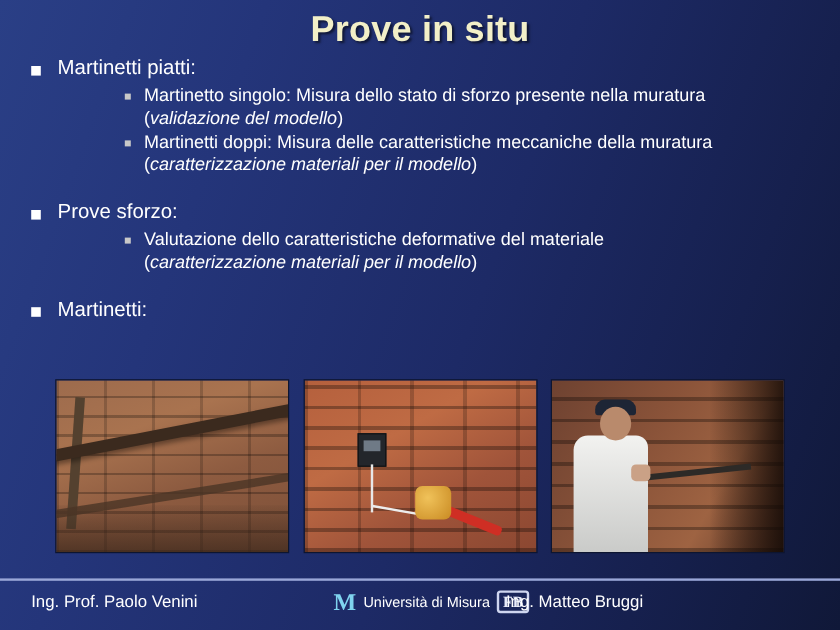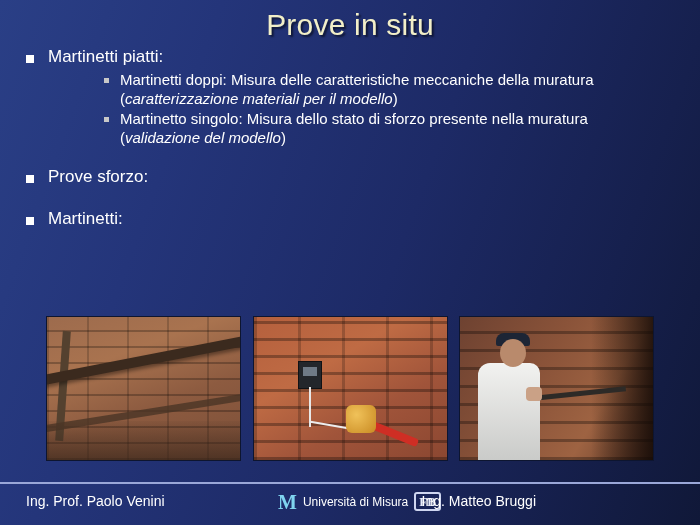--- a/index.html
+++ b/index.html
@@ -21,21 +21,21 @@
     overflow: hidden;
   }
   .title {
     position: absolute;
     top: 8px;
     left: 0;
     width: 700px;
     text-align: center;
     color: #f2efc8;
     font-size: 30px;
-    font-weight: normal;
+    font-weight: bold;
     letter-spacing: 0.2px;
     text-shadow: 2px 2px 2px rgba(0,0,0,0.55);
   }
   .body {
     position: absolute;
     top: 46px;
     left: 26px;
     width: 656px;
   }
   .l1 {
@@ -323,35 +323,39 @@
 
   <div class="body">
 
     <div class="l1">
       <div class="l1-bullet"></div>
       <div class="l1-text">Martinetti piatti:</div>
     </div>
 
     <div class="l2">
       <div class="l2-bullet"></div>
-      <div class="l2-text"><span>Martinetti doppi: Misura delle caratteristiche meccaniche della muratura (</span><i>caratterizzazione materiali per il modello</i><span>)</span></div>
+      <div class="l2-text"><span>Martinetto singolo: Misura dello stato di sforzo presente nella muratura (</span><i>validazione del modello</i><span>)</span></div>
     </div>
 
     <div class="l2">
       <div class="l2-bullet"></div>
-      <div class="l2-text"><span>Martinetto singolo: Misura dello stato di sforzo presente nella muratura (</span><i>validazione del modello</i><span>)</span></div>
+      <div class="l2-text"><span>Martinetti doppi: Misura delle caratteristiche meccaniche della muratura (</span><i>caratterizzazione materiali per il modello</i><span>)</span></div>
     </div>
 
     <div class="gap"></div>
 
     <div class="l1">
       <div class="l1-bullet"></div>
       <div class="l1-text">Prove sforzo:</div>
     </div>
 
+    <div class="l2">
+      <div class="l2-bullet"></div>
+      <div class="l2-text"><span>Valutazione dello caratteristiche deformative del materiale (</span><i>caratterizzazione materiali per il modello</i><span>)</span></div>
+    </div>
 
     <div class="gap"></div>
 
     <div class="l1">
       <div class="l1-bullet"></div>
       <div class="l1-text">Martinetti:</div>
     </div>
 
 
   </div>

